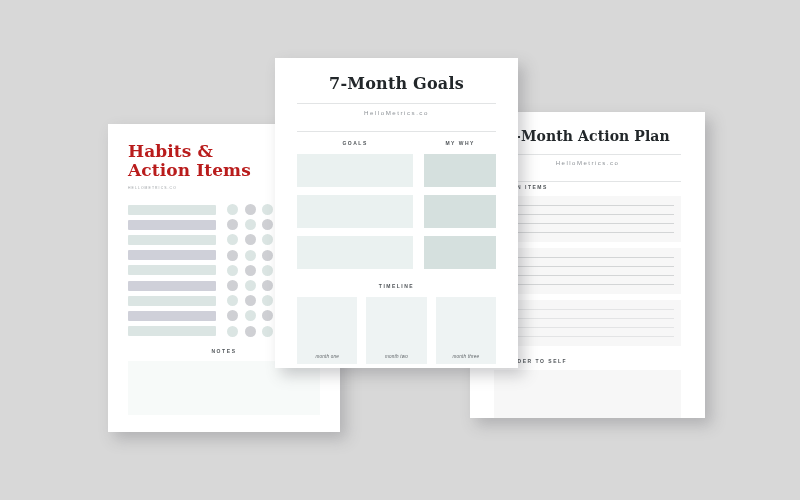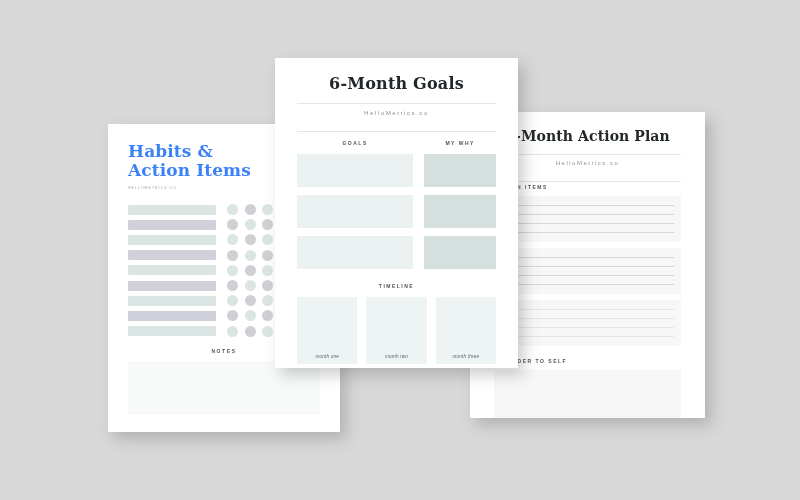--- a/index.html
+++ b/index.html
@@ -33,21 +33,21 @@
     width: 232px;
     height: 308px;
     padding: 16px 20px 0 20px;
     z-index: 1;
   }
   #sheet-habits .title {
     font-family: "DejaVu Serif", "Liberation Serif", serif;
     font-weight: 700;
     font-size: 17px;
     line-height: 1.12;
-    color: #3b82f6;
+    color: #b91c1c;
     letter-spacing: 0.1px;
     margin: 2px 0 0 0;
   }
   #sheet-habits .title span { display: block; }
   #sheet-habits .brand {
     font-size: 3.4px;
     letter-spacing: 1.1px;
     color: #9a9fa3;
     margin-top: 6px;
     text-transform: uppercase;
@@ -375,21 +375,21 @@
             <div class="check-line"></div>
           </div>
         </div>
       </div>
 
     <div class="section-label action-label reminder-label">REMINDER TO SELF</div>
     <div class="reminder-box"></div>
   </div>
 
   <div class="sheet" id="sheet-goals">
-    <div class="doc-title">6-Month Goals</div>
+    <div class="doc-title">7-Month Goals</div>
     <div class="rule"></div>
     <div class="brand-line">HelloMetrics.co</div>
     <div class="rule"></div>
 
     <div class="goals-cols">
       <div class="col-goals">
         <div class="section-label">GOALS</div>
         <div id="goal-boxes">
             <div class="goal-box"></div>
             <div class="goal-box"></div>

